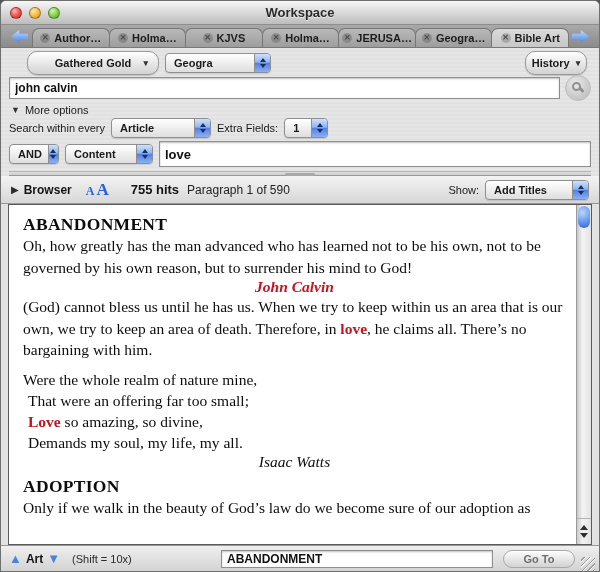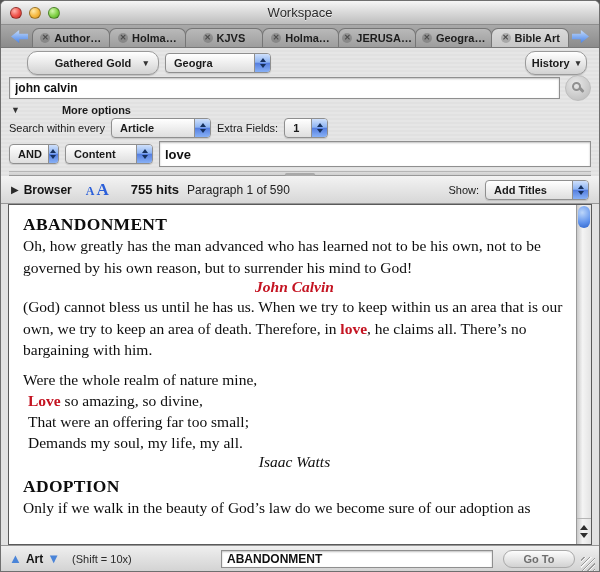--- a/index.html
+++ b/index.html
@@ -15,21 +15,21 @@
     height:24px; flex:0 0 24px; position:relative;
     background:linear-gradient(180deg,#f6f6f6 0%,#d9d9d9 50%,#bdbdbd 100%);
     border-bottom:1px solid #8e8e8e;
     display:flex; align-items:center; justify-content:center;
   }
   .traffic { position:absolute; left:9px; top:0; height:100%; display:flex; align-items:center; gap:7px; }
   .light { width:12px; height:12px; border-radius:50%; border:1px solid rgba(0,0,0,.35); display:inline-block; }
   .light.red    { background:radial-gradient(circle at 35% 30%, #ffb3ac, #ee5048 55%, #c02d24); }
   .light.yellow { background:radial-gradient(circle at 35% 30%, #ffe9a8, #f5b73e 55%, #d08f1e); }
   .light.green  { background:radial-gradient(circle at 35% 30%, #d3f6ae, #7ed043 55%, #51a224); }
-  .wintitle { font-size:13px; font-weight:400; color:#2b2b2b; text-shadow:0 1px 0 rgba(255,255,255,.6);text-align:right; }
+  .wintitle { font-size:13px; font-weight:700; color:#2b2b2b; text-shadow:0 1px 0 rgba(255,255,255,.6);text-align:right; }
   
   .tabbar {
     height:23px; flex:0 0 23px;
     background:linear-gradient(180deg,#a9a9a9,#8b8b8b);
     border-bottom:1px solid #787878;
     display:flex; align-items:flex-end; padding:0 6px;
   }
   .navarrow { width:17px; height:13px; margin:0 4px 4px 4px; flex:0 0 auto;
     background:linear-gradient(180deg,#c4dbfb,#4a84e8);
     filter:drop-shadow(0 1px 0 rgba(255,255,255,.4)); cursor:pointer; }
@@ -92,21 +92,21 @@
   }
   .searchfield { flex:1; height:22px; }
   .magbtn {
     width:26px; height:26px; border-radius:50%; margin-left:5px; flex:0 0 26px;
     background:radial-gradient(circle at 40% 32%, #e8e8e8, #c6c6c6 70%, #b4b4b4);
     border:1px solid #bdbdbd; position:relative; cursor:pointer;
   }
   .mag { position:absolute; left:6px; top:6px; width:9px; height:9px; border:2px solid #909090; border-radius:50%; }
   .mag::after { content:""; position:absolute; width:2.5px; height:6px; background:#909090;
     right:-3px; bottom:-4px; transform:rotate(-45deg); border-radius:1px; }
-  .disclabel { font-size:11px; font-weight:bold; color:#1a1a1a;margin-left:37px; }
+  .disclabel { font-size:11px; font-weight:normal; color:#1a1a1a; }
   .discicon { font-size:9px; color:#333; margin:0 5px 0 2px; }
   .smalltext { font-size:11px; color:#1a1a1a; }
   .row4 .popup.article { width:100px; margin:0 6px; }
   .row4 .popup.extrafields { width:44px; margin-left:6px; }
   .row5 .popup.andop { width:50px; }
   .row5 .popup.contentfield { width:88px; margin-left:6px; }
   .lovefield { flex:1; height:26px; margin-left:6px; font-size:13px; }
   .divider { height:5px; position:relative; border-top:1px solid #b5b5b5; border-bottom:1px solid #989898; margin-top:4px;
     background:linear-gradient(180deg,#dcdcdc,#cfcfcf); }
   .divider .handle { position:absolute; left:50%; top:1px; transform:translateX(-50%);
@@ -313,22 +313,22 @@
   <div class="contentwrap">
     <div class="content">
       <h1>ABANDONMENT</h1>
       <p>Oh, how greatly has the man advanced who has learned not to be his own, not to be governed by his own reason, but to surrender his mind to God!</p>
       <div class="attribution redname">John Calvin</div>
 
       <p class="para2"><span>(God) cannot bless us until he has us. When we try to keep within us an area that is our own, we try to keep an area of death. Therefore, in </span><span class="redword">love</span><span>, he claims all. There’s no bargaining with him.</span></p>
 
       <div class="poem">
         <div>Were the whole realm of nature mine,</div>
+        <div class="indent">That were an offering far too small;</div>
         <div class="indent"><span class="redword">Love</span><span> so amazing, so divine,</span></div>
-        <div class="indent">That were an offering far too small;</div>
         <div class="indent">Demands my soul, my life, my all.</div>
       </div>
       <div class="attribution">Isaac Watts</div>
 
       <h1 class="h2">ADOPTION</h1>
       <p class="para3">Only if we walk in the beauty of God’s law do we become sure of our adoption as</p>
     </div>
 
     <div class="vscroll">
       <div class="vthumb"></div>

